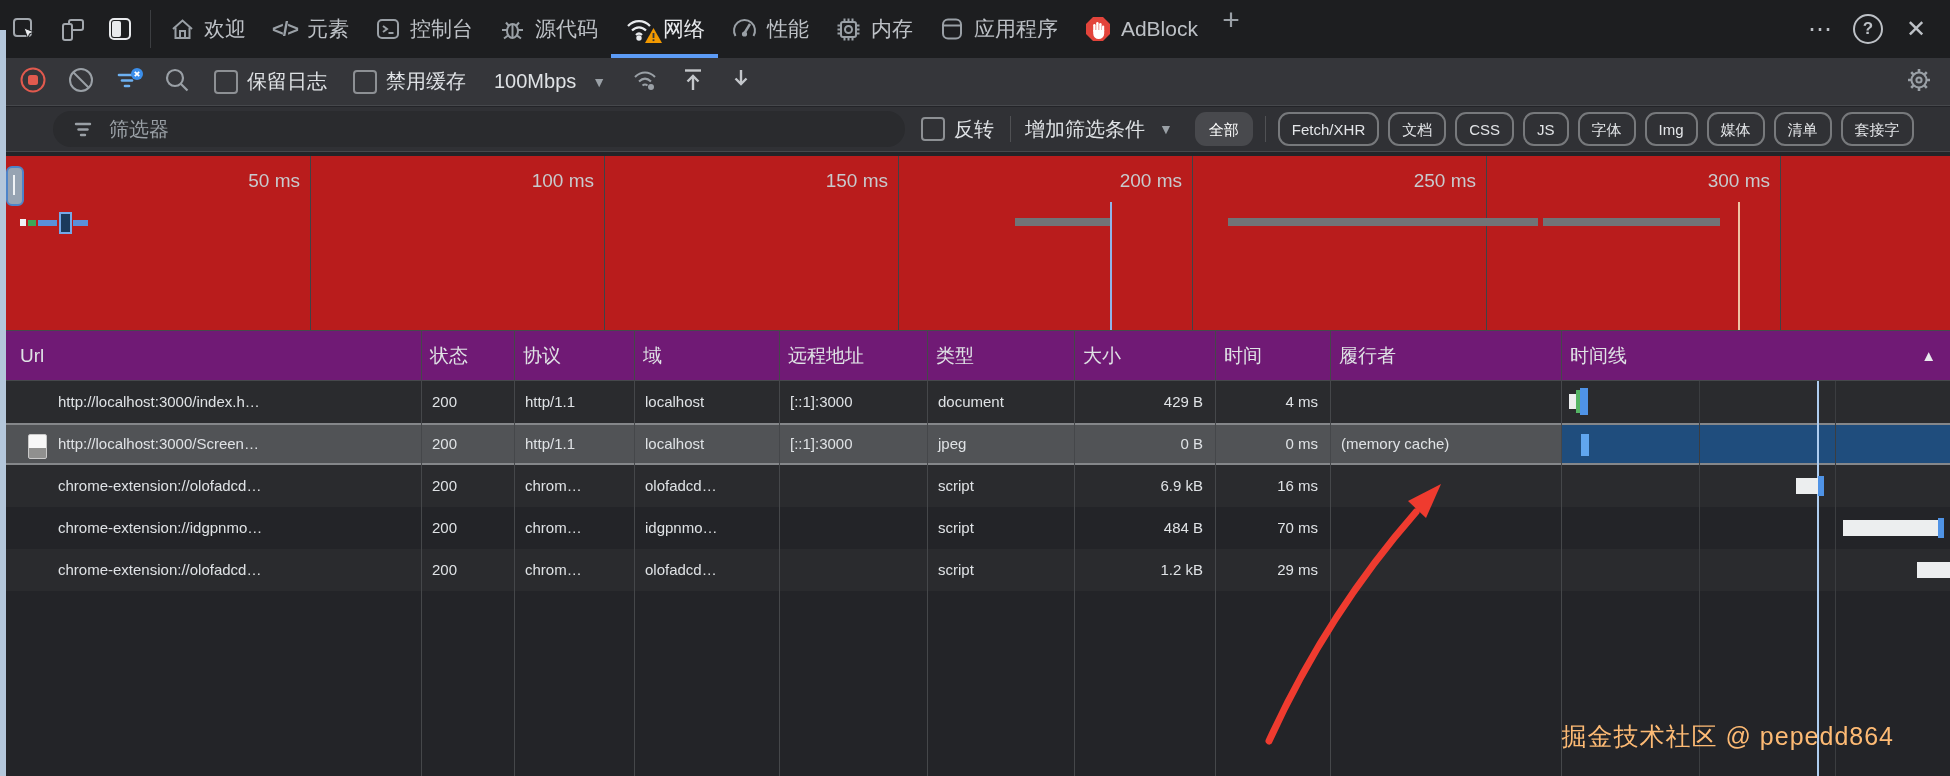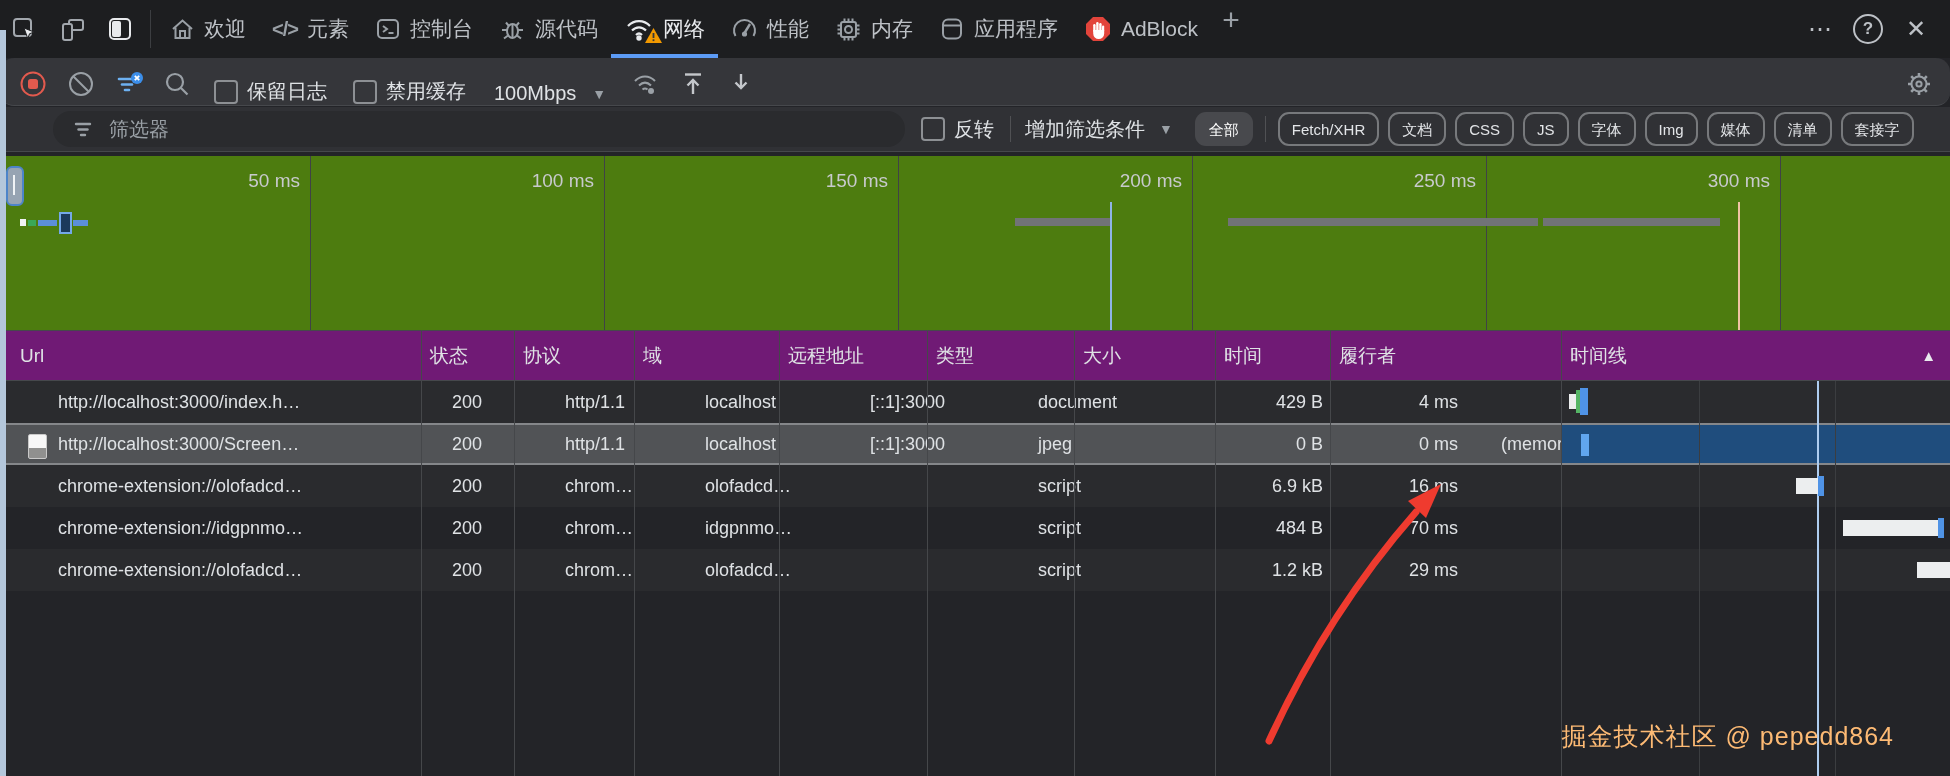--- a/index.html
+++ b/index.html
@@ -23,22 +23,22 @@
   .warn-badge{position:absolute;right:-9px;bottom:-7px;}
   .tab-elements-glyph{font-size:20px;font-weight:bold;letter-spacing:-1px;}
   .tabbar-spacer{flex:1;}
   .tb-right{display:flex;align-items:center;gap:8px;padding-right:14px;}
   .tb-rightbtn{width:40px;height:40px;display:flex;align-items:center;justify-content:center;
     color:#bdc1c6;font-size:24px;}
   .help-circle{width:26px;height:26px;border:2px solid #bdc1c6;border-radius:50%;
     display:flex;align-items:center;justify-content:center;font-size:17px;font-weight:bold;}
   
   .toolbar{position:absolute;left:0;top:58px;width:100%;height:48px;background:#35363a;
-    border-bottom:1px solid #46484c;display:flex;align-items:flex-end;gap:10px;padding-left:14px;
-    box-sizing:border-box;white-space:nowrap;z-index:19;border-radius:14px;}
+    border-bottom:1px solid #46484c;display:flex;align-items:center;gap:10px;padding-left:14px;
+    box-sizing:border-box;white-space:nowrap;z-index:19;}
   .tool-btn{width:38px;height:38px;display:flex;align-items:center;justify-content:center;color:#9aa0a6;}
   .chk{width:20px;height:20px;border:2px solid #8d9094;border-radius:4px;background:transparent;margin-right:9px;flex:0 0 auto;}
   .chk-group{display:flex;align-items:center;font-size:20px;color:#dfe2e5;margin:0 8px;}
   .throttle{display:flex;align-items:center;gap:16px;font-size:20px;color:#dfe2e5;margin:0 10px;}
   .dd-arrow{color:#9aa0a6;font-size:14px;}
   .toolbar-spacer{flex:1;}
   .gear-btn{margin-right:12px;}
   
   .filterbar{position:absolute;left:0;top:107px;width:100%;height:45px;background:#303135;
     border-bottom:1px solid #46484c;display:flex;align-items:center;box-sizing:border-box;
@@ -50,43 +50,43 @@
   .filter-glyph{position:absolute;left:20px;top:8px;color:#9aa0a6;}
   .invert-group{display:flex;align-items:center;font-size:20px;margin-left:16px;color:#dfe2e5;}
   .fdiv{width:1px;height:26px;background:#505154;margin:0 14px 0 16px;}
   .more-filters{display:flex;align-items:center;gap:14px;font-size:20px;color:#dfe2e5;margin-right:22px;}
   .pills{display:flex;align-items:center;gap:9px;}
   .pill{border:2px solid #77797c;border-radius:11px;padding:0 12px;height:34px;line-height:32px;
     font-size:15px;color:#e3e5e8;box-sizing:border-box;flex:0 0 auto;}
   .pill.selected{border-color:transparent;background:#48494d;color:#fff;}
   .pill-divider{width:1px;height:26px;background:#505154;margin:0 3px;flex:0 0 auto;}
   
-  .overview{position:absolute;left:0;top:156px;width:100%;height:175px;background:#4d7c0f;
+  .overview{position:absolute;left:0;top:156px;width:100%;height:175px;background:#b91c1c;
     border-bottom:1px solid #46484c;box-sizing:border-box;z-index:5;}
   .ov-grid{position:absolute;top:0;bottom:0;width:1px;background:#404246;}
   .ov-tick{position:absolute;top:14px;font-size:19px;color:#c8cacd;}
   .ov-handle{position:absolute;left:6px;top:10px;width:18px;height:40px;background:#97a4b3;
     border:2px solid #4d84c9;border-radius:6px;box-sizing:border-box;}
   .ov-handle::after{content:"";position:absolute;left:5px;top:7px;width:2px;height:20px;background:#f0f3f6;}
   .ov-bar{position:absolute;height:8px;top:62px;background:#717376;}
   .ov-vline{position:absolute;top:46px;bottom:0;width:2px;}
   .ov-mini{position:absolute;}
   
   .nettable{position:absolute;left:0;top:331px;width:100%;bottom:0;background:#232428;z-index:4;}
   .col-line{position:absolute;top:0;bottom:0;width:1px;background:#45474a;z-index:6;}
   .thead{position:relative;display:grid;height:50px;line-height:50px;font-size:19px;color:#dfe2e5;
     background:#701a75;border-bottom:1px solid #46484c;box-sizing:border-box;
     grid-template-columns:421px 93px 120px 145px 148px 147px 141px 115px 231px 389px;}
   .thead .hc{padding-left:9px;overflow:hidden;}
   .thead .hc.url{padding-left:20px;}
   .sort-asc{position:absolute;right:14px;top:0;color:#e8eaed;font-size:15px;}
   .tbody{position:absolute;left:0;top:50px;right:0;bottom:0;}
   .wf-line{position:absolute;top:0;bottom:0;z-index:5;}
-  .row{position:relative;display:grid;height:42px;line-height:42px;font-size:18px;color:#dfe2e5;
-    grid-template-columns:421px 93px 120px 145px 148px 147px 141px 115px 231px 389px;box-sizing:border-box;gap:20px;}
+  .row{position:relative;display:grid;height:42px;line-height:42px;font-size:15px;color:#dfe2e5;
+    grid-template-columns:421px 93px 120px 145px 148px 147px 141px 115px 231px 389px;box-sizing:border-box;}
   .row.odd{background:#2a2b2e;}
   .row.even{background:#232428;}
   .row.selected{background:#515356;border-top:2px solid #85878a;border-bottom:2px solid #85878a;line-height:38px;}
   .row .c{padding-left:11px;overflow:hidden;white-space:nowrap;}
   .row .c.url{padding-left:58px;}
   .row .c.num{text-align:right;padding-right:12px;padding-left:0;}
   .thumb{position:absolute;left:28px;top:9px;width:17px;height:23px;border-radius:2px;
     background:linear-gradient(#f7f7f7 0 55%,#90908f 55% 100%);border:1px solid #c9c9c9;z-index:7;}
   .wf-sel-bg{position:absolute;left:1561px;right:0;top:0;bottom:0;background:#1f4d7d;z-index:2;}
   .wfbar{position:absolute;z-index:8;}

